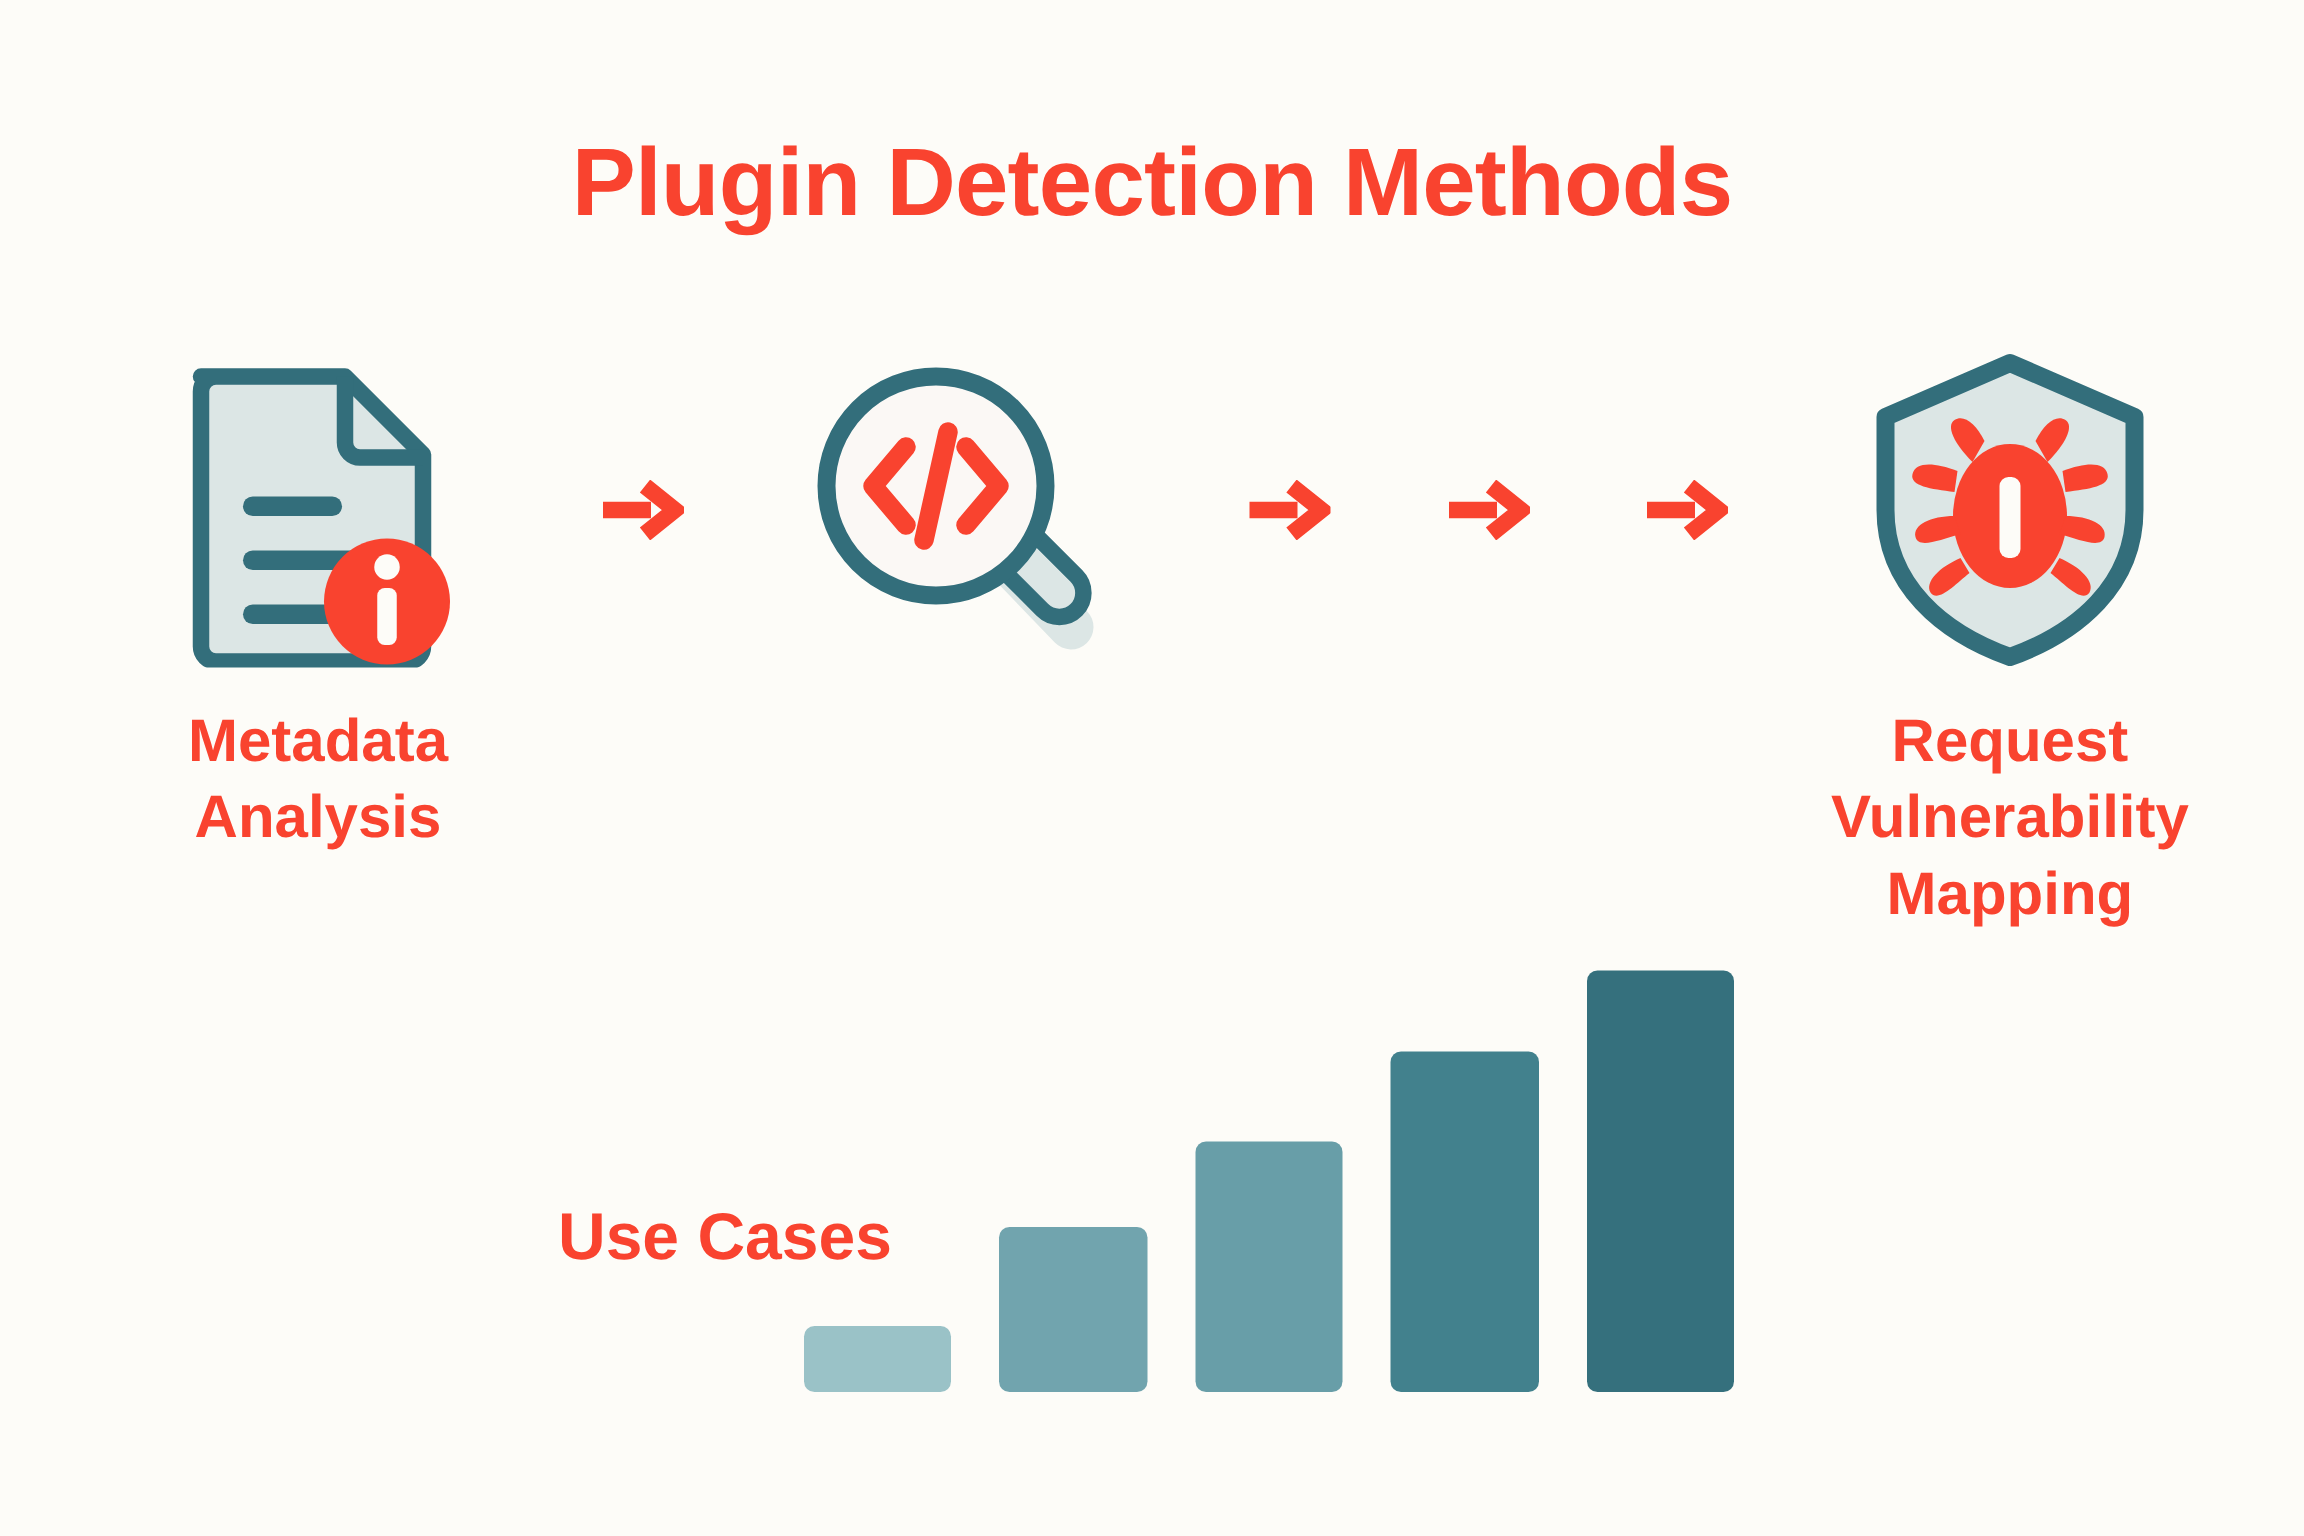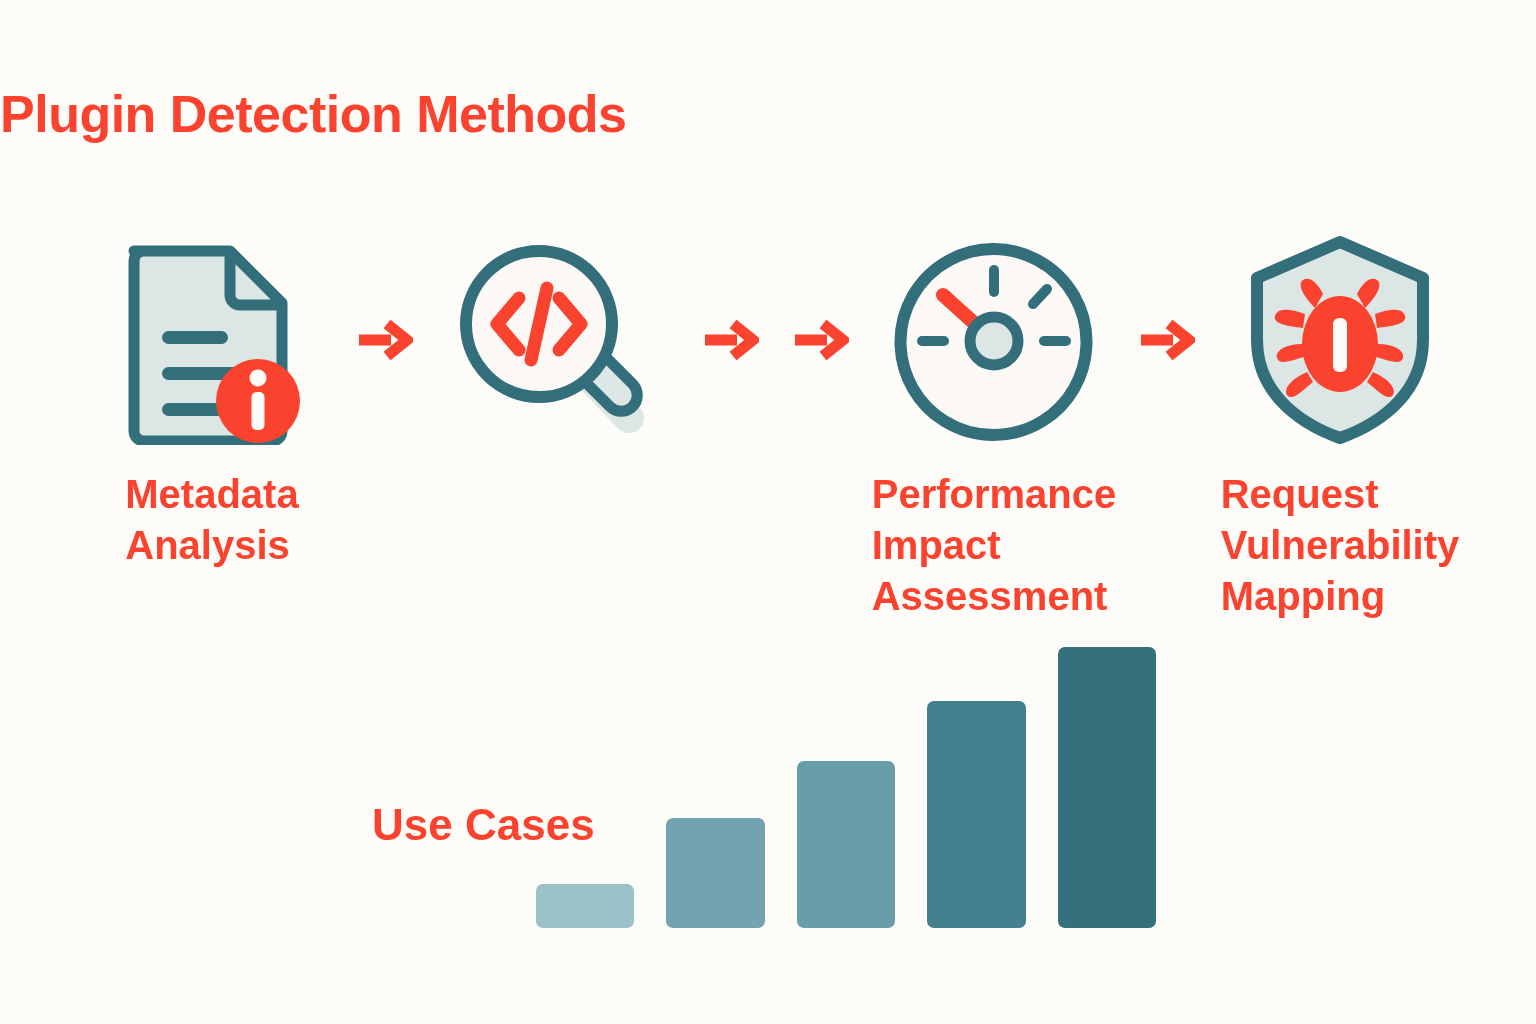--- a/index.html
+++ b/index.html
@@ -8,21 +8,22 @@
     background: #FDFCF8;
     font-family: "Liberation Sans", sans-serif;
     overflow: hidden;
   }
   #stage { position: relative; width: 1536px; height: 1024px; background: #FDFCF8; }
 
   
   .title {
     position: absolute;
     top: 84px; left: 0; width: 1536px;
-    font-size: 52px;
+    text-align: center;
+    font-size: 64px;
     font-weight: bold;
     color: #F9432F;
     letter-spacing: -0.5px;
     white-space: nowrap;
   }
 
   
   .flow {
     position: absolute;
     top: 232px; left: 96px;
@@ -39,20 +40,21 @@
   }
   .icon-box {
     height: 215px;
     width: 215px;
     display: flex;
     align-items: center;
     justify-content: center;
   }
   .step-label {
     margin-top: 22px;
+    text-align: center;
     font-size: 40px;
     font-weight: bold;
     color: #F9432F;
     line-height: 1.28;
   }
   .arrow {
     width: 66px;
     height: 215px;
     display: flex;
     align-items: center;
@@ -144,38 +146,20 @@
     </div>
 
 
     <div class="arrow">
       <svg width="56" height="40" viewBox="0 0 56 40">
         <path d="M2 20 H34" stroke="#F9432F" stroke-width="11"></path>
         <path d="M30 4 L50 20 L30 36" fill="none" stroke="#F9432F" stroke-width="11"></path>
       </svg>
     </div>
 
-    <div class="step">
-      <div class="icon-box">
-        <svg width="210" height="205" viewBox="0 0 210 205">
-          <path d="M105 12 A93 93 0 1 1 104 12 Z" fill="#FBF8F5" stroke="#336E7B" stroke-width="12"></path>
-          <g stroke="#336E7B" stroke-width="10" stroke-linecap="round">
-            <path d="M105 33 V55"></path>
-            <path d="M158 52 L144 67"></path>
-            <path d="M177 104 H155"></path>
-            <path d="M33 104 H55"></path>
-          </g>
-          <path d="M54 58 L105 104" stroke="#F9432F" stroke-width="14" stroke-linecap="round"></path>
-          <circle cx="105" cy="104" r="24" fill="#DCE6E5" stroke="#336E7B" stroke-width="11"></circle>
-        </svg>
-      </div>
-      <div class="step-label" style="white-space:pre-line">Performance
-Impact
-Assessment</div>
-    </div>
 
     <div class="arrow">
       <svg width="56" height="40" viewBox="0 0 56 40">
         <path d="M2 20 H34" stroke="#F9432F" stroke-width="11"></path>
         <path d="M30 4 L50 20 L30 36" fill="none" stroke="#F9432F" stroke-width="11"></path>
       </svg>
     </div>
 
     <div class="step">
       <div class="icon-box">

